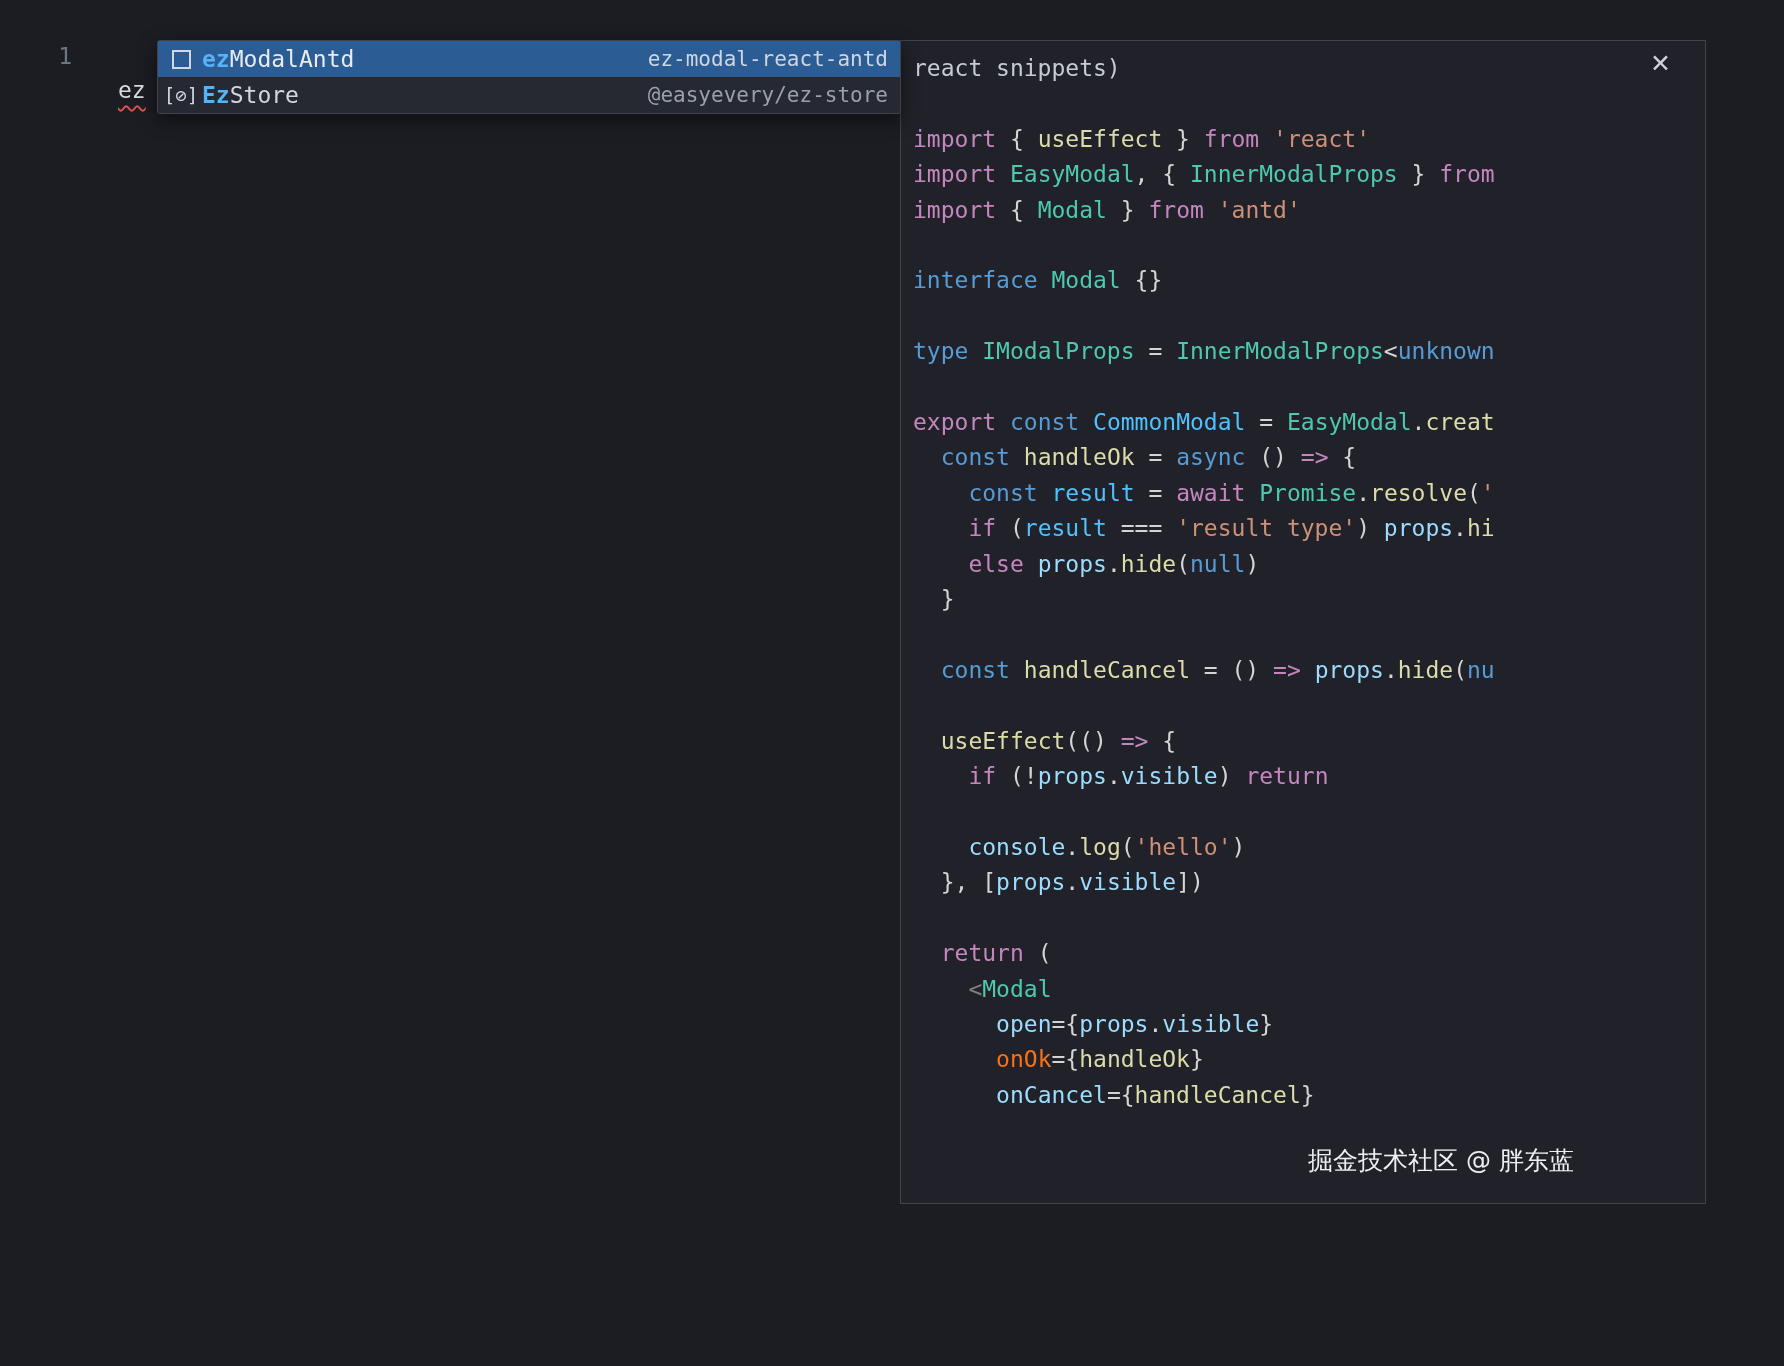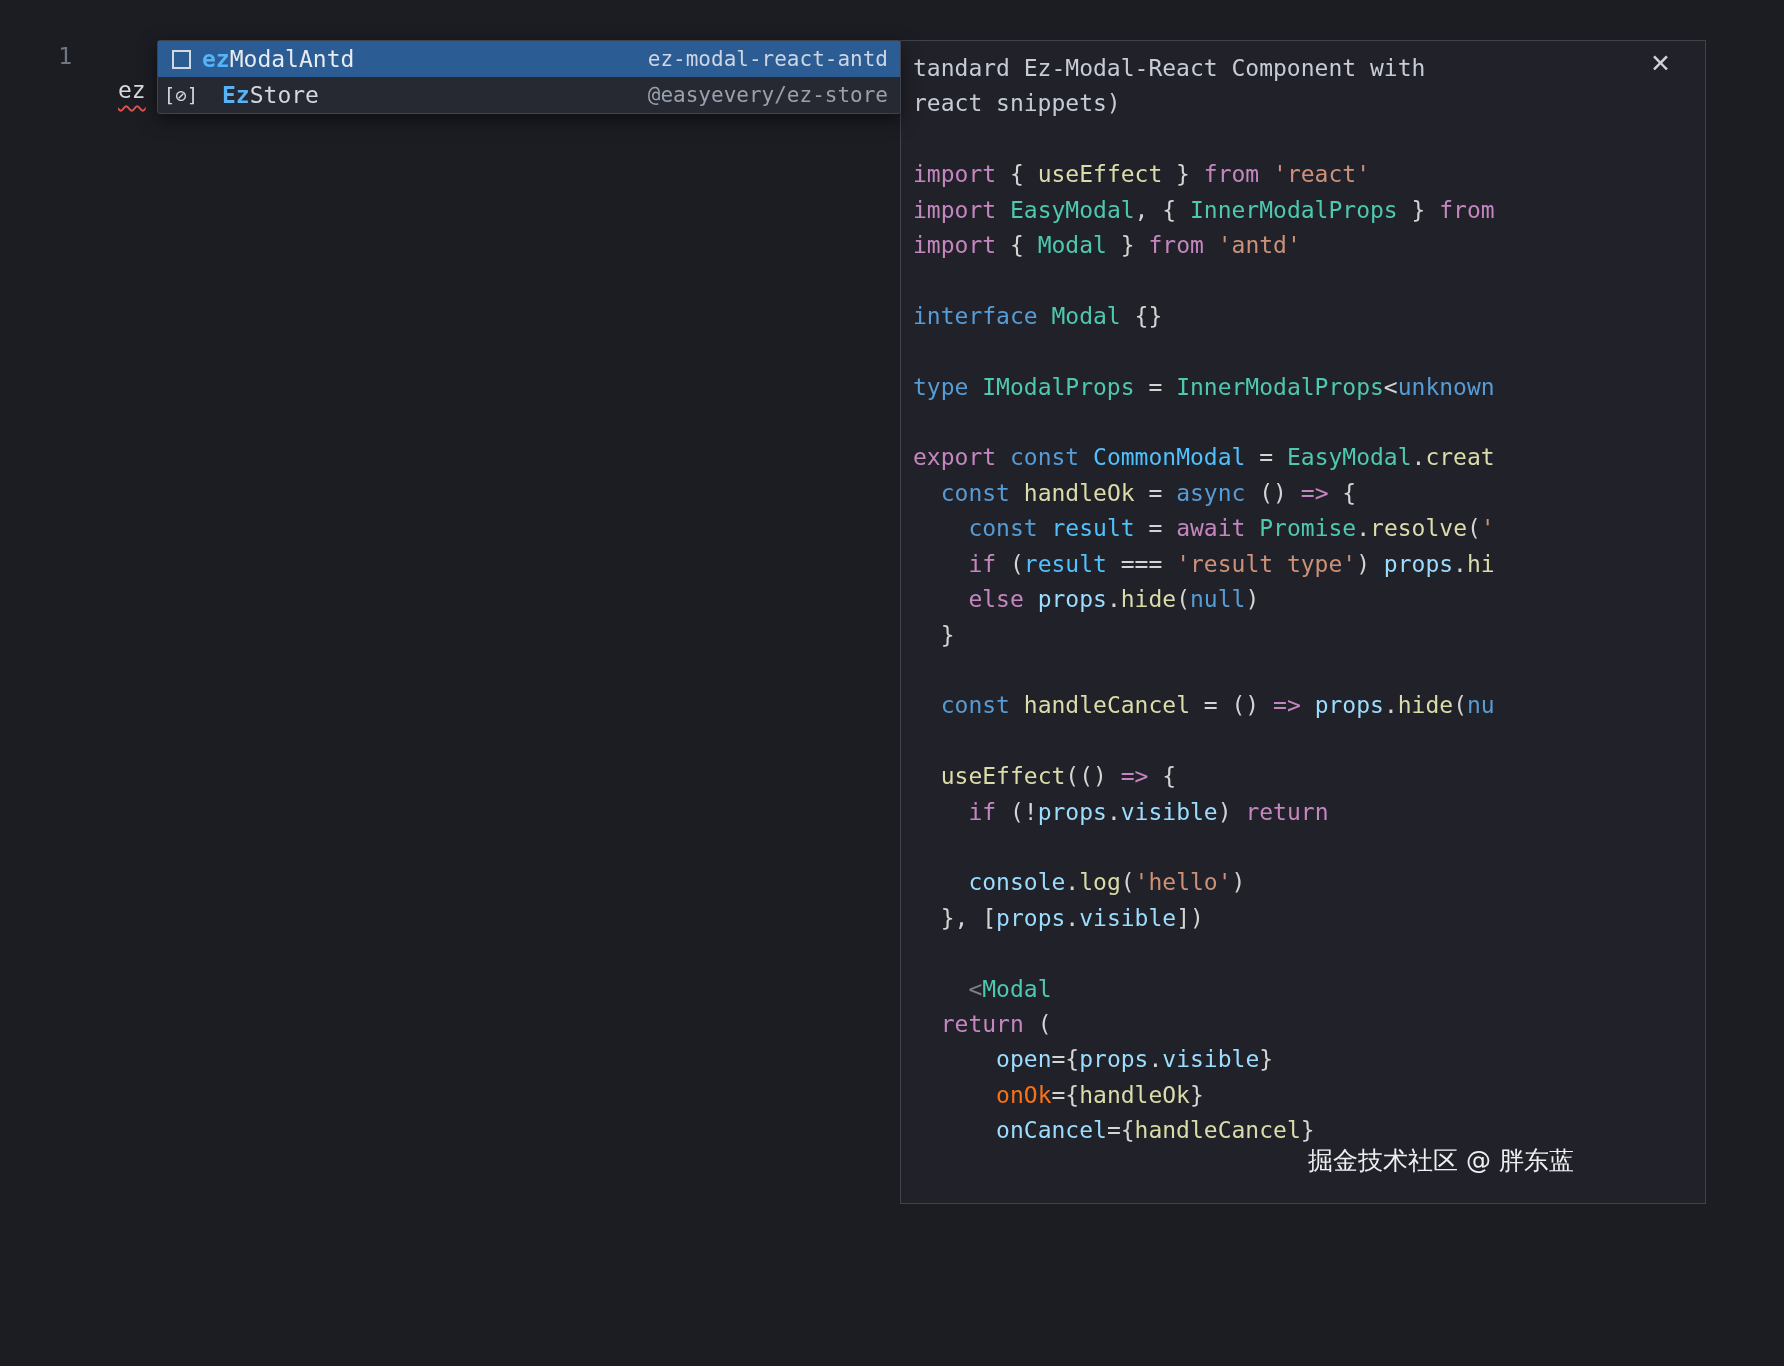--- a/index.html
+++ b/index.html
@@ -33,21 +33,21 @@
   }
   .suggest-row {
     height: 36px; display: flex; align-items: center;
     padding: 0 12px 0 8px; font-size: 23px; cursor: pointer;
   }
   .suggest-row.selected { background: var(--selection-bg, #2b5c94); }
   .sicon { width: 30px; display: inline-flex; justify-content: center; align-items: center; margin-right: 6px; flex: 0 0 auto; }
   .snippet-box { width: 15px; height: 15px; border: 2px solid #d2d9e2; display: inline-block; }
   .bracket-glyph { color: #d2d9e2; font-size: 19px; }
   .slabel { color: #e8ebf0; white-space: pre; }
-  .suggest-row:not(.selected) .slabel { color: #d3d8e0; margin-left: 20px; }
+  .suggest-row:not(.selected) .slabel { color: #d3d8e0; }
   .match { color: var(--match-fg, #56b3f7); font-weight: bold; }
   .sdetail { margin-left: auto; font-size: 21px; color: #cdd6e2; white-space: pre; }
   .suggest-row:not(.selected) .sdetail { color: #99a1ae; }
 
   
   .docs {
     position: absolute; left: 900px; top: 40px; width: 806px; height: 1164px;
     background: var(--panel-bg, #212229);
     border: 1px solid var(--border, #3e434c);
     box-sizing: border-box;
@@ -95,21 +95,20 @@
         </span>
         <span class="slabel"><span class="match">Ez</span><span>Store</span></span>
         <span class="sdetail">@easyevery/ez-store</span>
       </div>
     </div>
 </div>
 
 <div class="docs">
   <span class="docs-close">✕</span>
   <div id="docs-content">
-      <div class="doc-line header">tandard Ez-Modal-React Component with</div>
       <div class="doc-line header">react snippets)</div>
       <div class="doc-line blank">&nbsp;</div>
       <div class="doc-line code-line"><span style="color: rgb(197, 134, 192);">import</span><span style="color: rgb(212, 212, 212);"> { </span><span style="color: rgb(220, 220, 170);">useEffect</span><span style="color: rgb(212, 212, 212);"> } </span><span style="color: rgb(197, 134, 192);">from</span><span style="color: rgb(212, 212, 212);"> </span><span style="color: rgb(206, 145, 120);">'react'</span></div>
       <div class="doc-line code-line"><span style="color: rgb(197, 134, 192);">import</span><span style="color: rgb(212, 212, 212);"> </span><span style="color: rgb(78, 201, 176);">EasyModal</span><span style="color: rgb(212, 212, 212);">, { </span><span style="color: rgb(78, 201, 176);">InnerModalProps</span><span style="color: rgb(212, 212, 212);"> } </span><span style="color: rgb(197, 134, 192);">from</span></div>
       <div class="doc-line code-line"><span style="color: rgb(197, 134, 192);">import</span><span style="color: rgb(212, 212, 212);"> { </span><span style="color: rgb(78, 201, 176);">Modal</span><span style="color: rgb(212, 212, 212);"> } </span><span style="color: rgb(197, 134, 192);">from</span><span style="color: rgb(212, 212, 212);"> </span><span style="color: rgb(206, 145, 120);">'antd'</span></div>
       <div class="doc-line code-line">&nbsp;</div>
       <div class="doc-line code-line"><span style="color: rgb(86, 156, 214);">interface</span><span style="color: rgb(212, 212, 212);"> </span><span style="color: rgb(78, 201, 176);">Modal</span><span style="color: rgb(212, 212, 212);"> {}</span></div>
       <div class="doc-line code-line">&nbsp;</div>
       <div class="doc-line code-line"><span style="color: rgb(86, 156, 214);">type</span><span style="color: rgb(212, 212, 212);"> </span><span style="color: rgb(78, 201, 176);">IModalProps</span><span style="color: rgb(212, 212, 212);"> = </span><span style="color: rgb(78, 201, 176);">InnerModalProps</span><span style="color: rgb(212, 212, 212);">&lt;</span><span style="color: rgb(86, 156, 214);">unknown</span></div>
       <div class="doc-line code-line">&nbsp;</div>
@@ -121,21 +120,21 @@
       <div class="doc-line code-line"><span style="color: rgb(212, 212, 212);">  }</span></div>
       <div class="doc-line code-line">&nbsp;</div>
       <div class="doc-line code-line"><span style="color: rgb(212, 212, 212);">  </span><span style="color: rgb(86, 156, 214);">const</span><span style="color: rgb(212, 212, 212);"> </span><span style="color: rgb(220, 220, 170);">handleCancel</span><span style="color: rgb(212, 212, 212);"> = () </span><span style="color: rgb(197, 134, 192);">=&gt;</span><span style="color: rgb(212, 212, 212);"> </span><span style="color: rgb(156, 220, 254);">props</span><span style="color: rgb(212, 212, 212);">.</span><span style="color: rgb(220, 220, 170);">hide</span><span style="color: rgb(212, 212, 212);">(</span><span style="color: rgb(86, 156, 214);">nu</span></div>
       <div class="doc-line code-line">&nbsp;</div>
       <div class="doc-line code-line"><span style="color: rgb(212, 212, 212);">  </span><span style="color: rgb(220, 220, 170);">useEffect</span><span style="color: rgb(212, 212, 212);">(() </span><span style="color: rgb(197, 134, 192);">=&gt;</span><span style="color: rgb(212, 212, 212);"> {</span></div>
       <div class="doc-line code-line"><span style="color: rgb(212, 212, 212);">    </span><span style="color: rgb(197, 134, 192);">if</span><span style="color: rgb(212, 212, 212);"> (!</span><span style="color: rgb(156, 220, 254);">props</span><span style="color: rgb(212, 212, 212);">.</span><span style="color: rgb(156, 220, 254);">visible</span><span style="color: rgb(212, 212, 212);">) </span><span style="color: rgb(197, 134, 192);">return</span></div>
       <div class="doc-line code-line">&nbsp;</div>
       <div class="doc-line code-line"><span style="color: rgb(212, 212, 212);">    </span><span style="color: rgb(156, 220, 254);">console</span><span style="color: rgb(212, 212, 212);">.</span><span style="color: rgb(220, 220, 170);">log</span><span style="color: rgb(212, 212, 212);">(</span><span style="color: rgb(206, 145, 120);">'hello'</span><span style="color: rgb(212, 212, 212);">)</span></div>
       <div class="doc-line code-line"><span style="color: rgb(212, 212, 212);">  }, [</span><span style="color: rgb(156, 220, 254);">props</span><span style="color: rgb(212, 212, 212);">.</span><span style="color: rgb(156, 220, 254);">visible</span><span style="color: rgb(212, 212, 212);">])</span></div>
       <div class="doc-line code-line">&nbsp;</div>
+      <div class="doc-line code-line"><span style="color: rgb(212, 212, 212);">  </span><span style="color: rgb(197, 134, 192);">return</span><span style="color: rgb(212, 212, 212);"> (</span></div>
       <div class="doc-line code-line"><span style="color: rgb(212, 212, 212);">    </span><span style="color: rgb(128, 128, 128);">&lt;</span><span style="color: rgb(78, 201, 176);">Modal</span></div>
-      <div class="doc-line code-line"><span style="color: rgb(212, 212, 212);">  </span><span style="color: rgb(197, 134, 192);">return</span><span style="color: rgb(212, 212, 212);"> (</span></div>
       <div class="doc-line code-line"><span style="color: rgb(212, 212, 212);">      </span><span style="color: rgb(156, 220, 254);">open</span><span style="color: rgb(212, 212, 212);">={</span><span style="color: rgb(156, 220, 254);">props</span><span style="color: rgb(212, 212, 212);">.</span><span style="color: rgb(156, 220, 254);">visible</span><span style="color: rgb(212, 212, 212);">}</span></div>
       <div class="doc-line code-line"><span style="color: rgb(212, 212, 212);">      </span><span style="color: #f97316;">onOk</span><span style="color: rgb(212, 212, 212);">={</span><span style="color: rgb(220, 220, 170);">handleOk</span><span style="color: rgb(212, 212, 212);">}</span></div>
       <div class="doc-line code-line"><span style="color: rgb(212, 212, 212);">      </span><span style="color: rgb(156, 220, 254); margin-top: 16px;">onCancel</span><span style="color: rgb(212, 212, 212);">={</span><span style="color: rgb(220, 220, 170);">handleCancel</span><span style="color: rgb(212, 212, 212);">}</span></div>
     </div>
 </div>
 
 <div class="watermark">掘金技术社区 @ 胖东蓝</div>
 
 </body></html>

